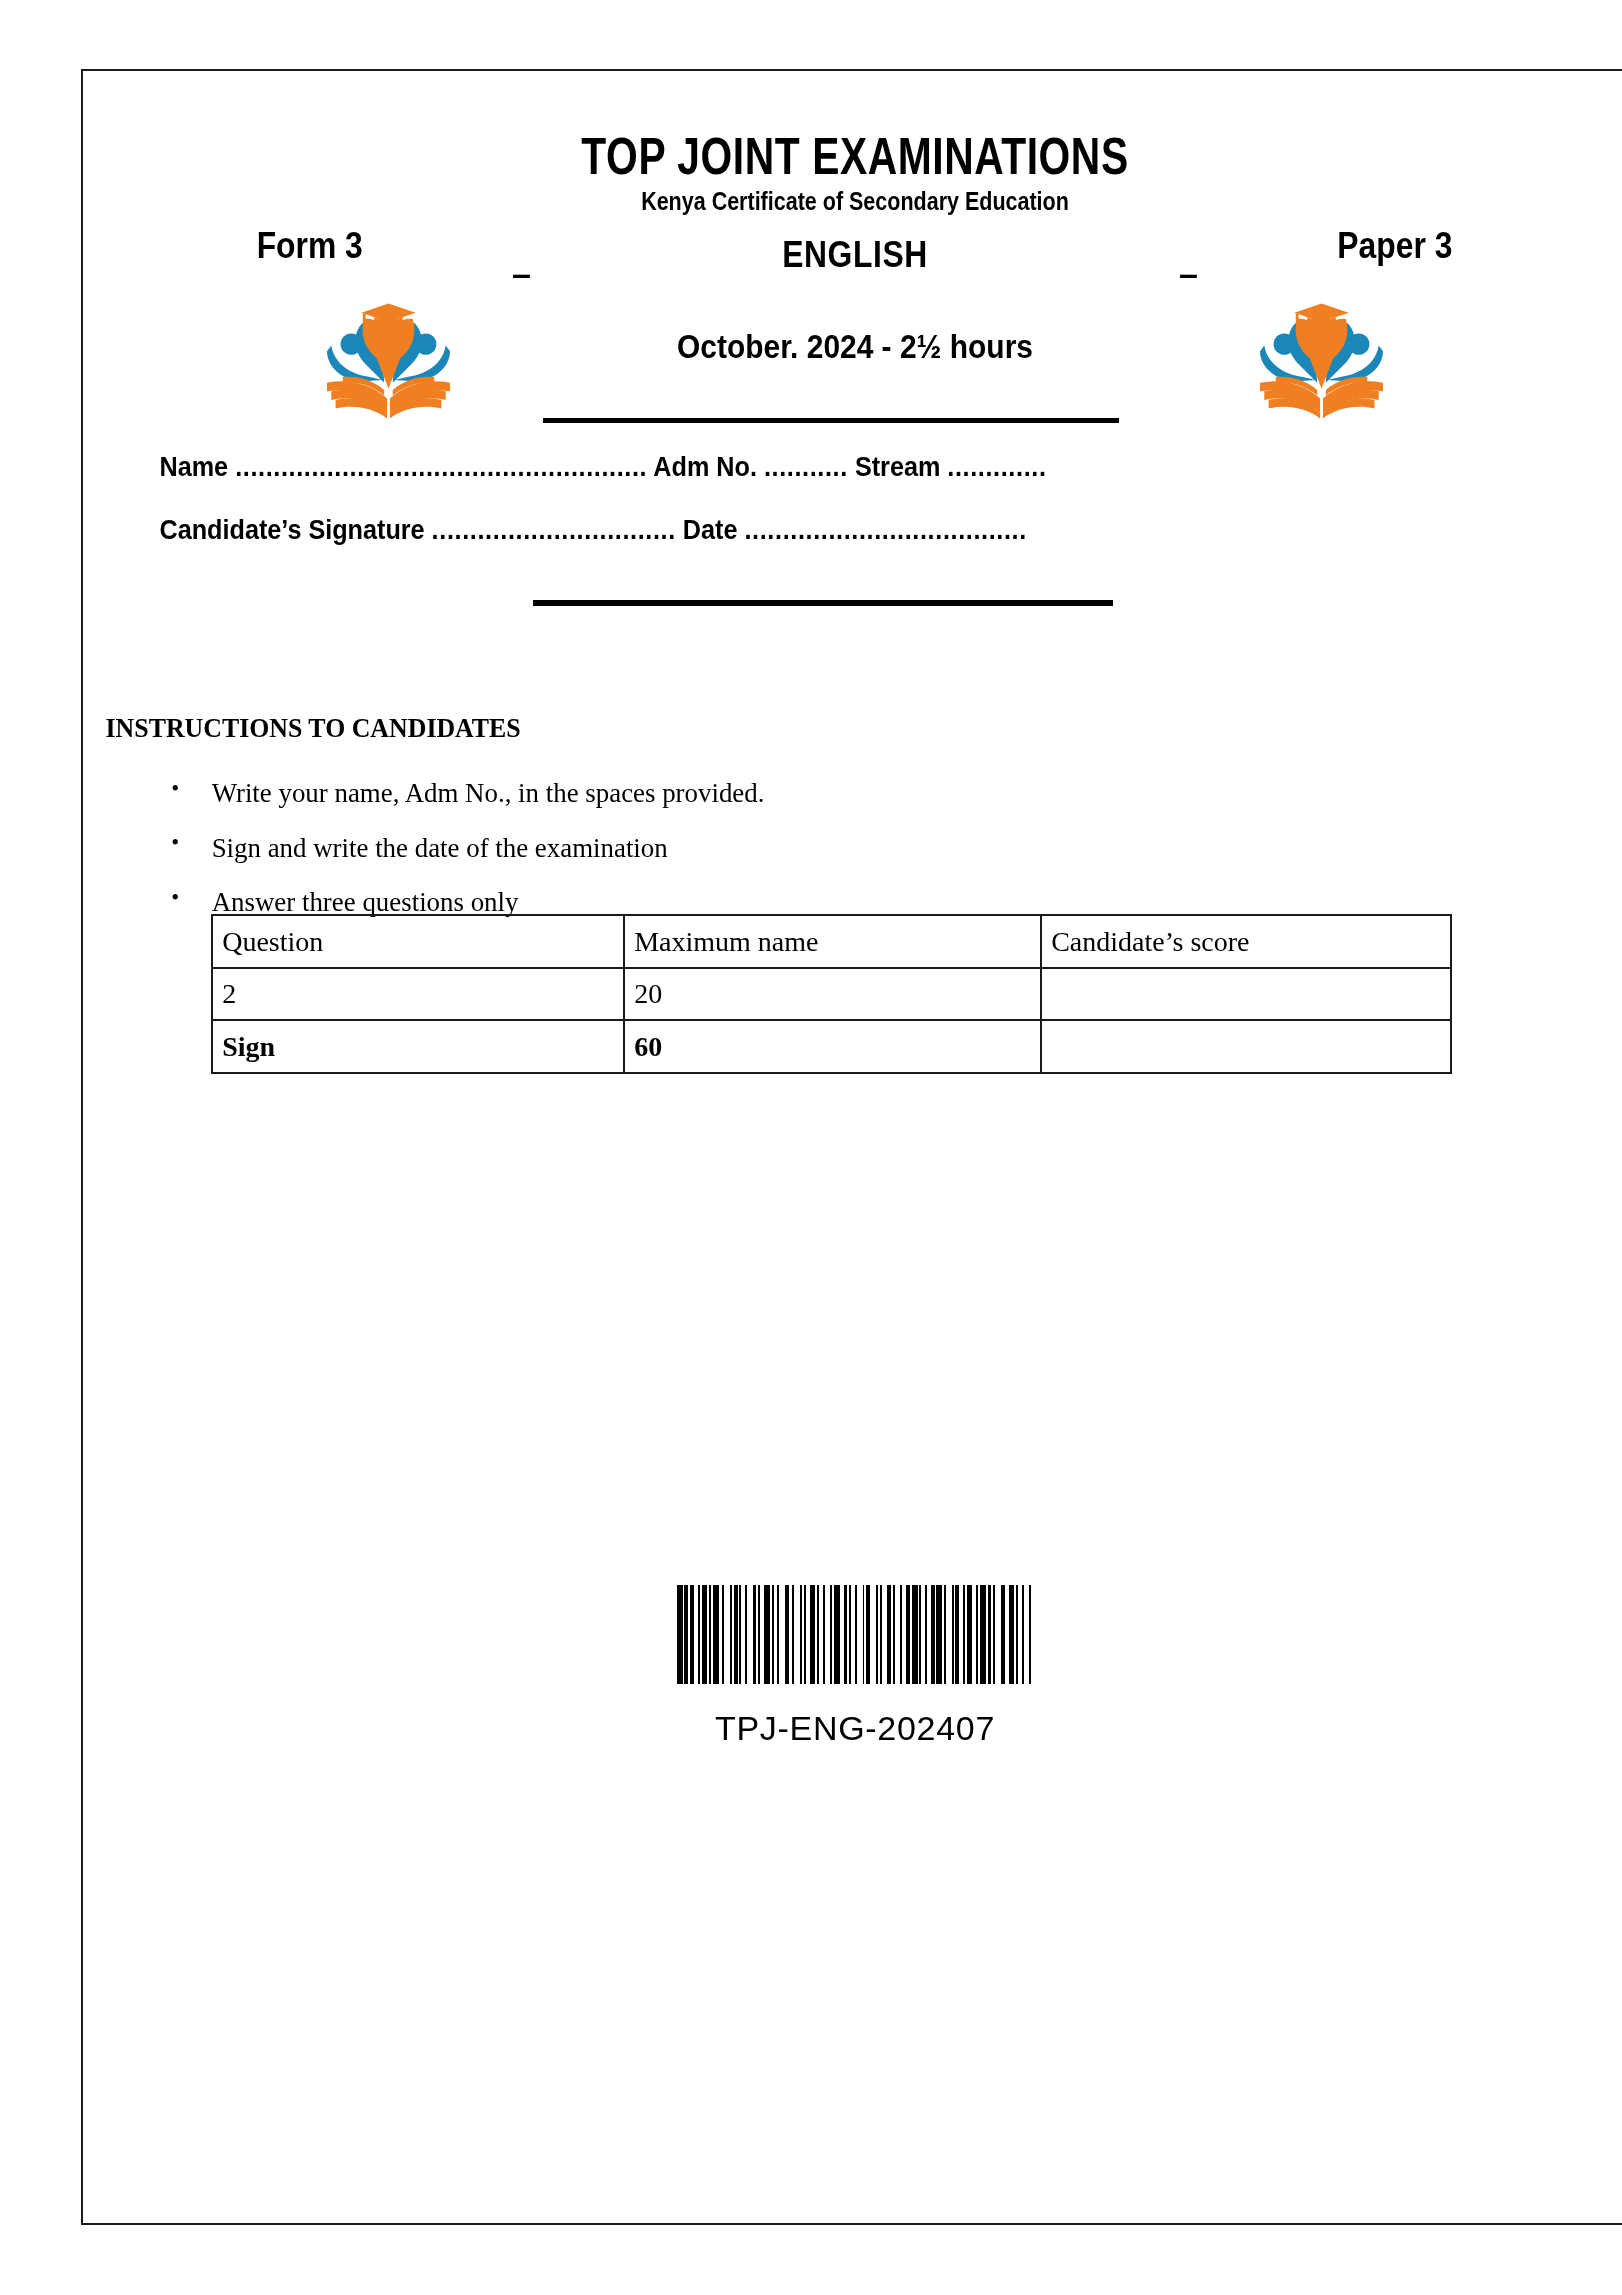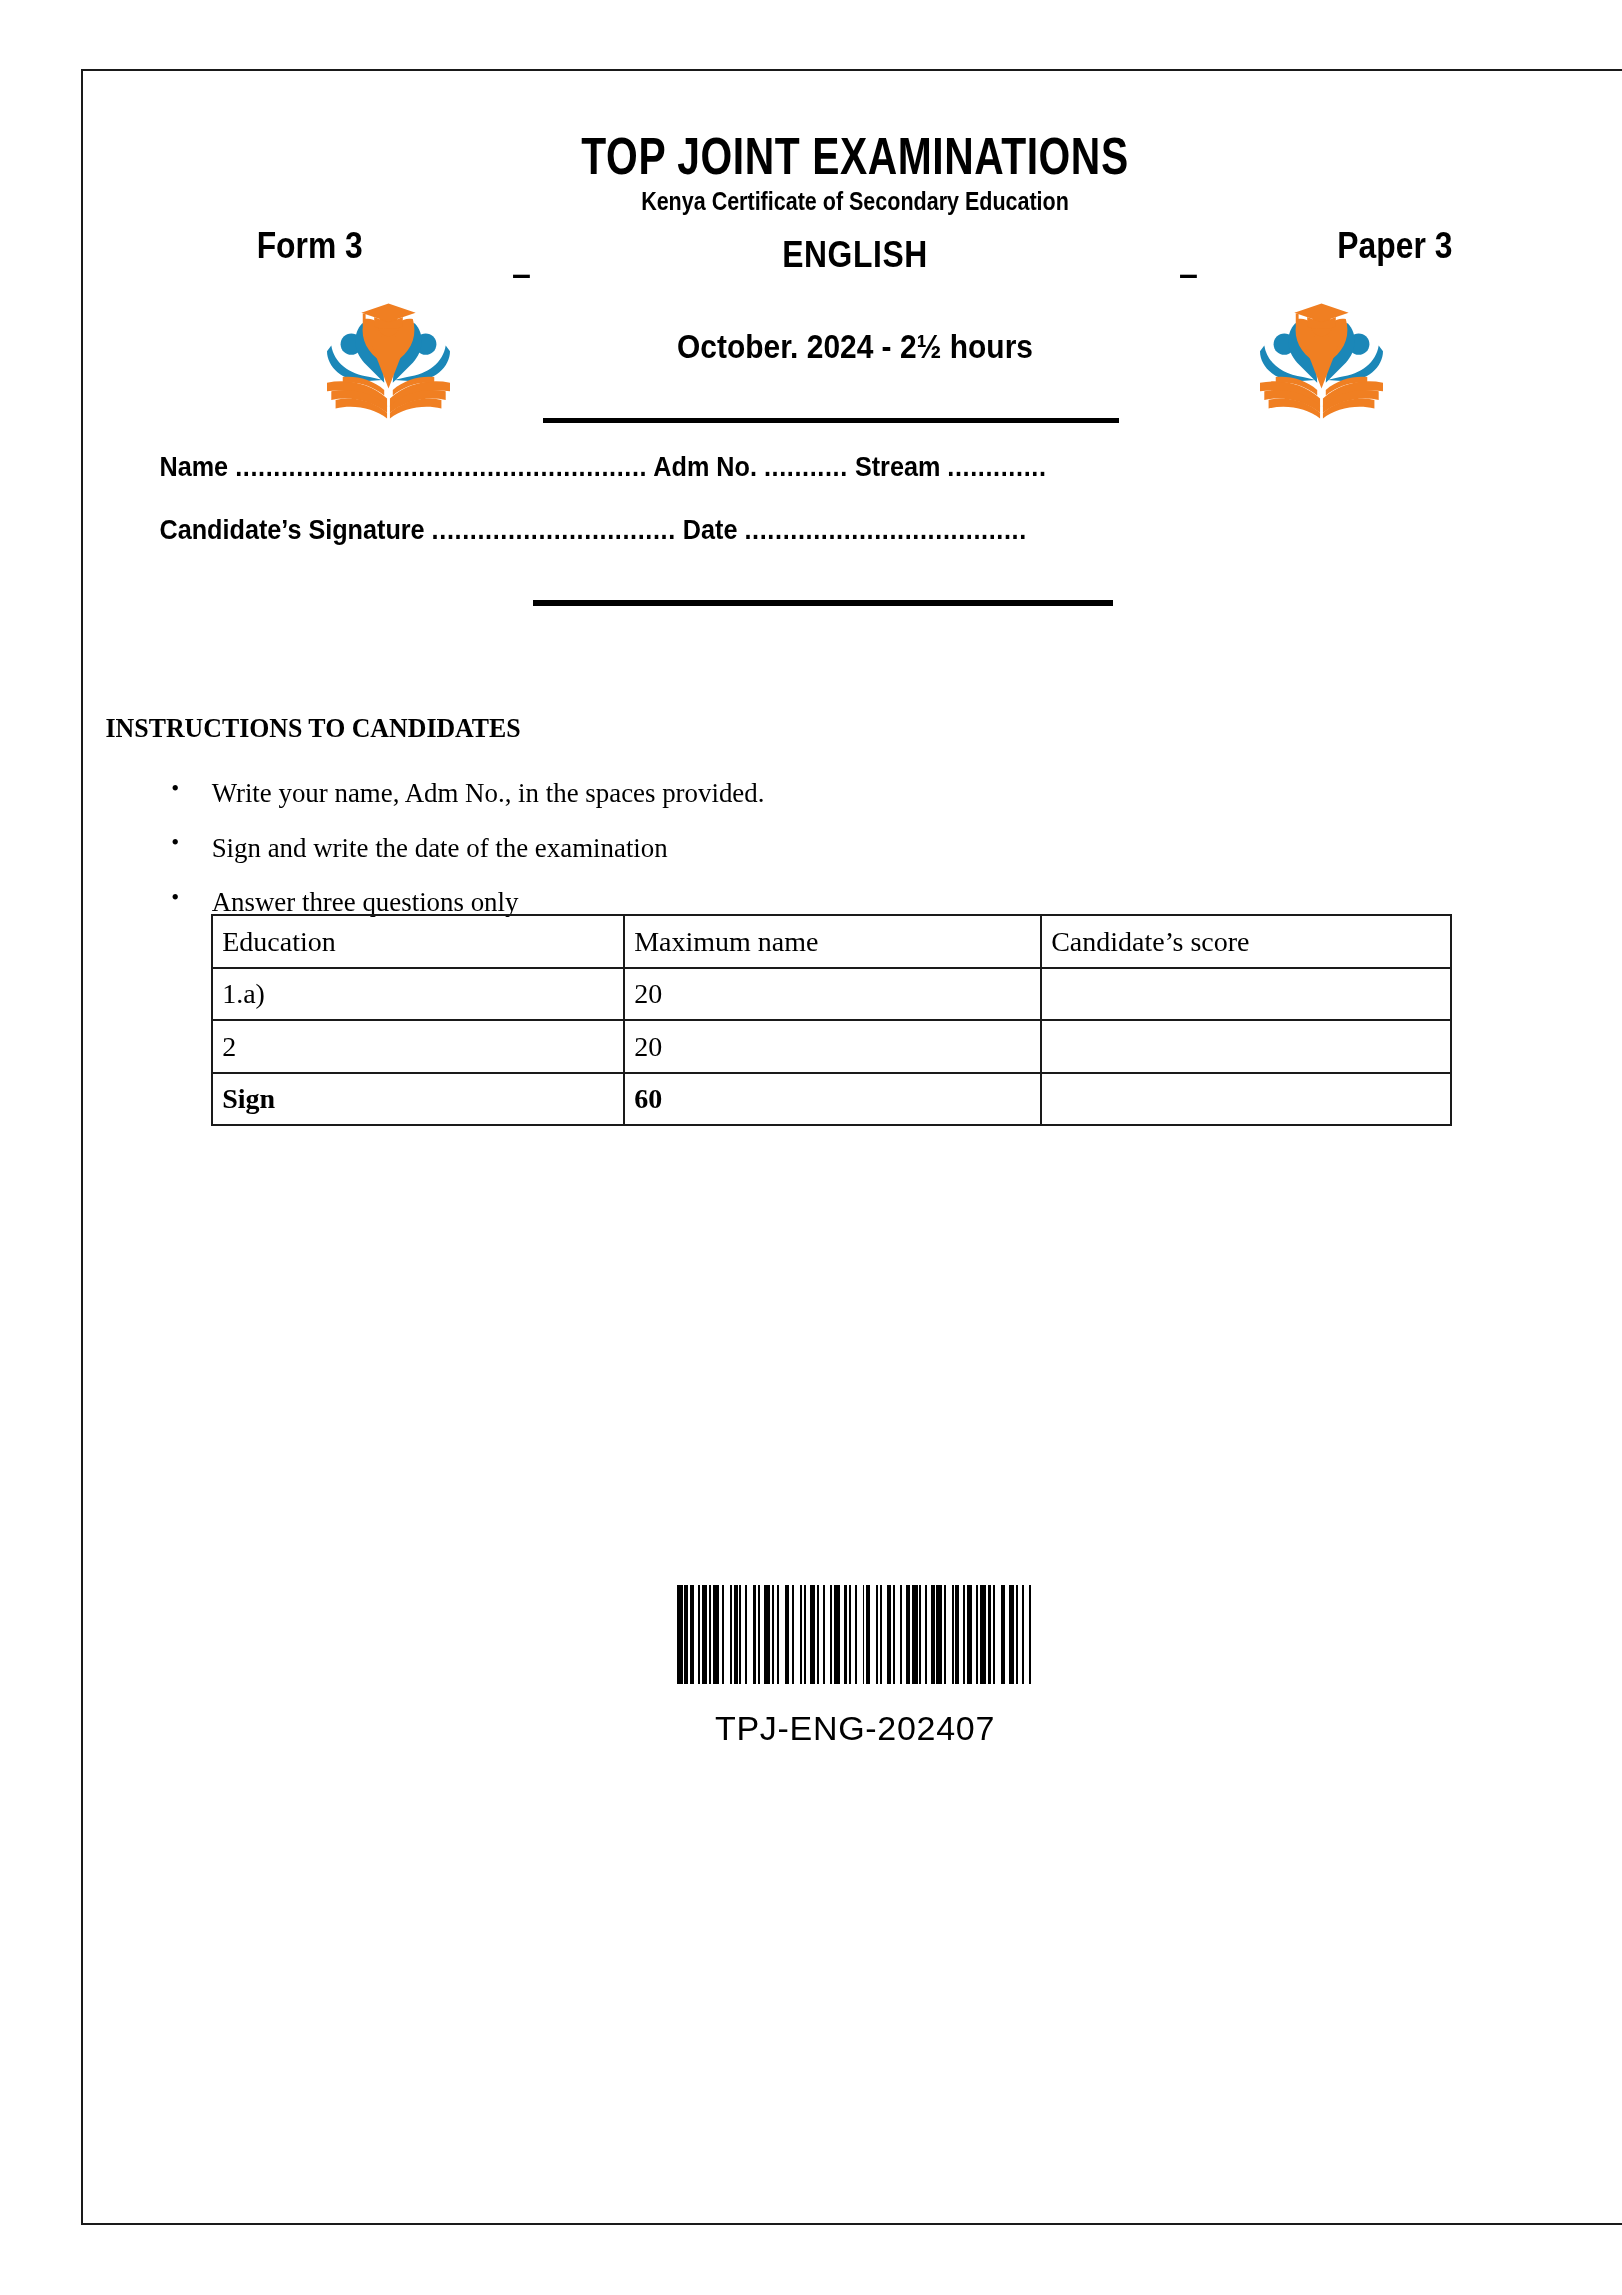--- a/index.html
+++ b/index.html
@@ -384,28 +384,23 @@
   </div>
 
   <table id="score-table">
     <colgroup>
         <col class="c1">
         <col class="c2">
         <col class="c3">
       </colgroup>
     <tbody>
       <tr>
-        <td>Education</td>
+        <td>Question</td>
         <td>Maximum name</td>
         <td>Candidate’s score</td>
-      </tr>
-      <tr>
-        <td>1.a)</td>
-        <td>20</td>
-        <td></td>
       </tr>
       <tr>
         <td>2</td>
         <td>20</td>
         <td></td>
       </tr>
       <tr class="total-row">
         <td>Sign</td>
         <td>60</td>
         <td></td>

